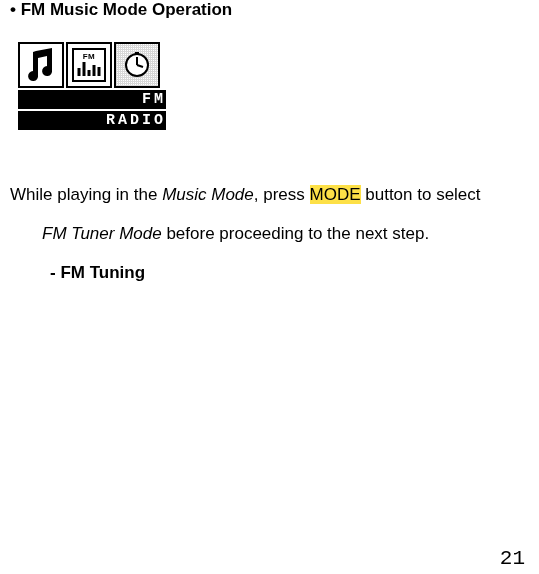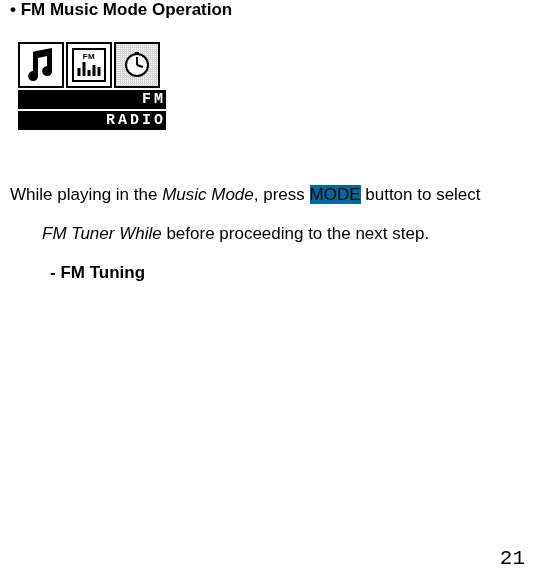--- a/index.html
+++ b/index.html
@@ -104,21 +104,21 @@
     
     .para {
       line-height: 2.3;
     }
     .indent1 { padding-left: 32px; }
     .indent2 { padding-left: 40px; }
     .indent3 { padding-left: 84px; }
     .indent4 { padding-left: 152px; }
     .italic { font-style: italic; }
     .bold { font-weight: bold; }
-    .hl { background: #0369a1; }
+    .hl { background: #fde047; }
     .page-num {
       position: absolute;
       right: 14px;
       bottom: 4px;
       font-family: Liberation Mono, monospace;
       font-size: 21px;
     }
   </style>
 </head>
 <body>
@@ -159,19 +159,19 @@
     </div>
     <div class="label-row">FM</div>
     <div class="label-row">RADIO</div>
   </div>
 
   <div class="para">
     <div>
       <span>While playing in the </span><span class="italic">Music Mode</span><span>, press </span><span class="hl">MODE</span><span> button to select</span>
     </div>
     <div class="indent1">
-      <span class="italic">FM Tuner While</span><span> before proceeding to the next step.</span>
+      <span class="italic">FM Tuner Mode</span><span> before proceeding to the next step.</span>
     </div>
     <div class="indent2 bold">- FM Tuning</div>
   </div>
 </div>
 
 <div class="page-num">21</div>
 
 </body></html>

